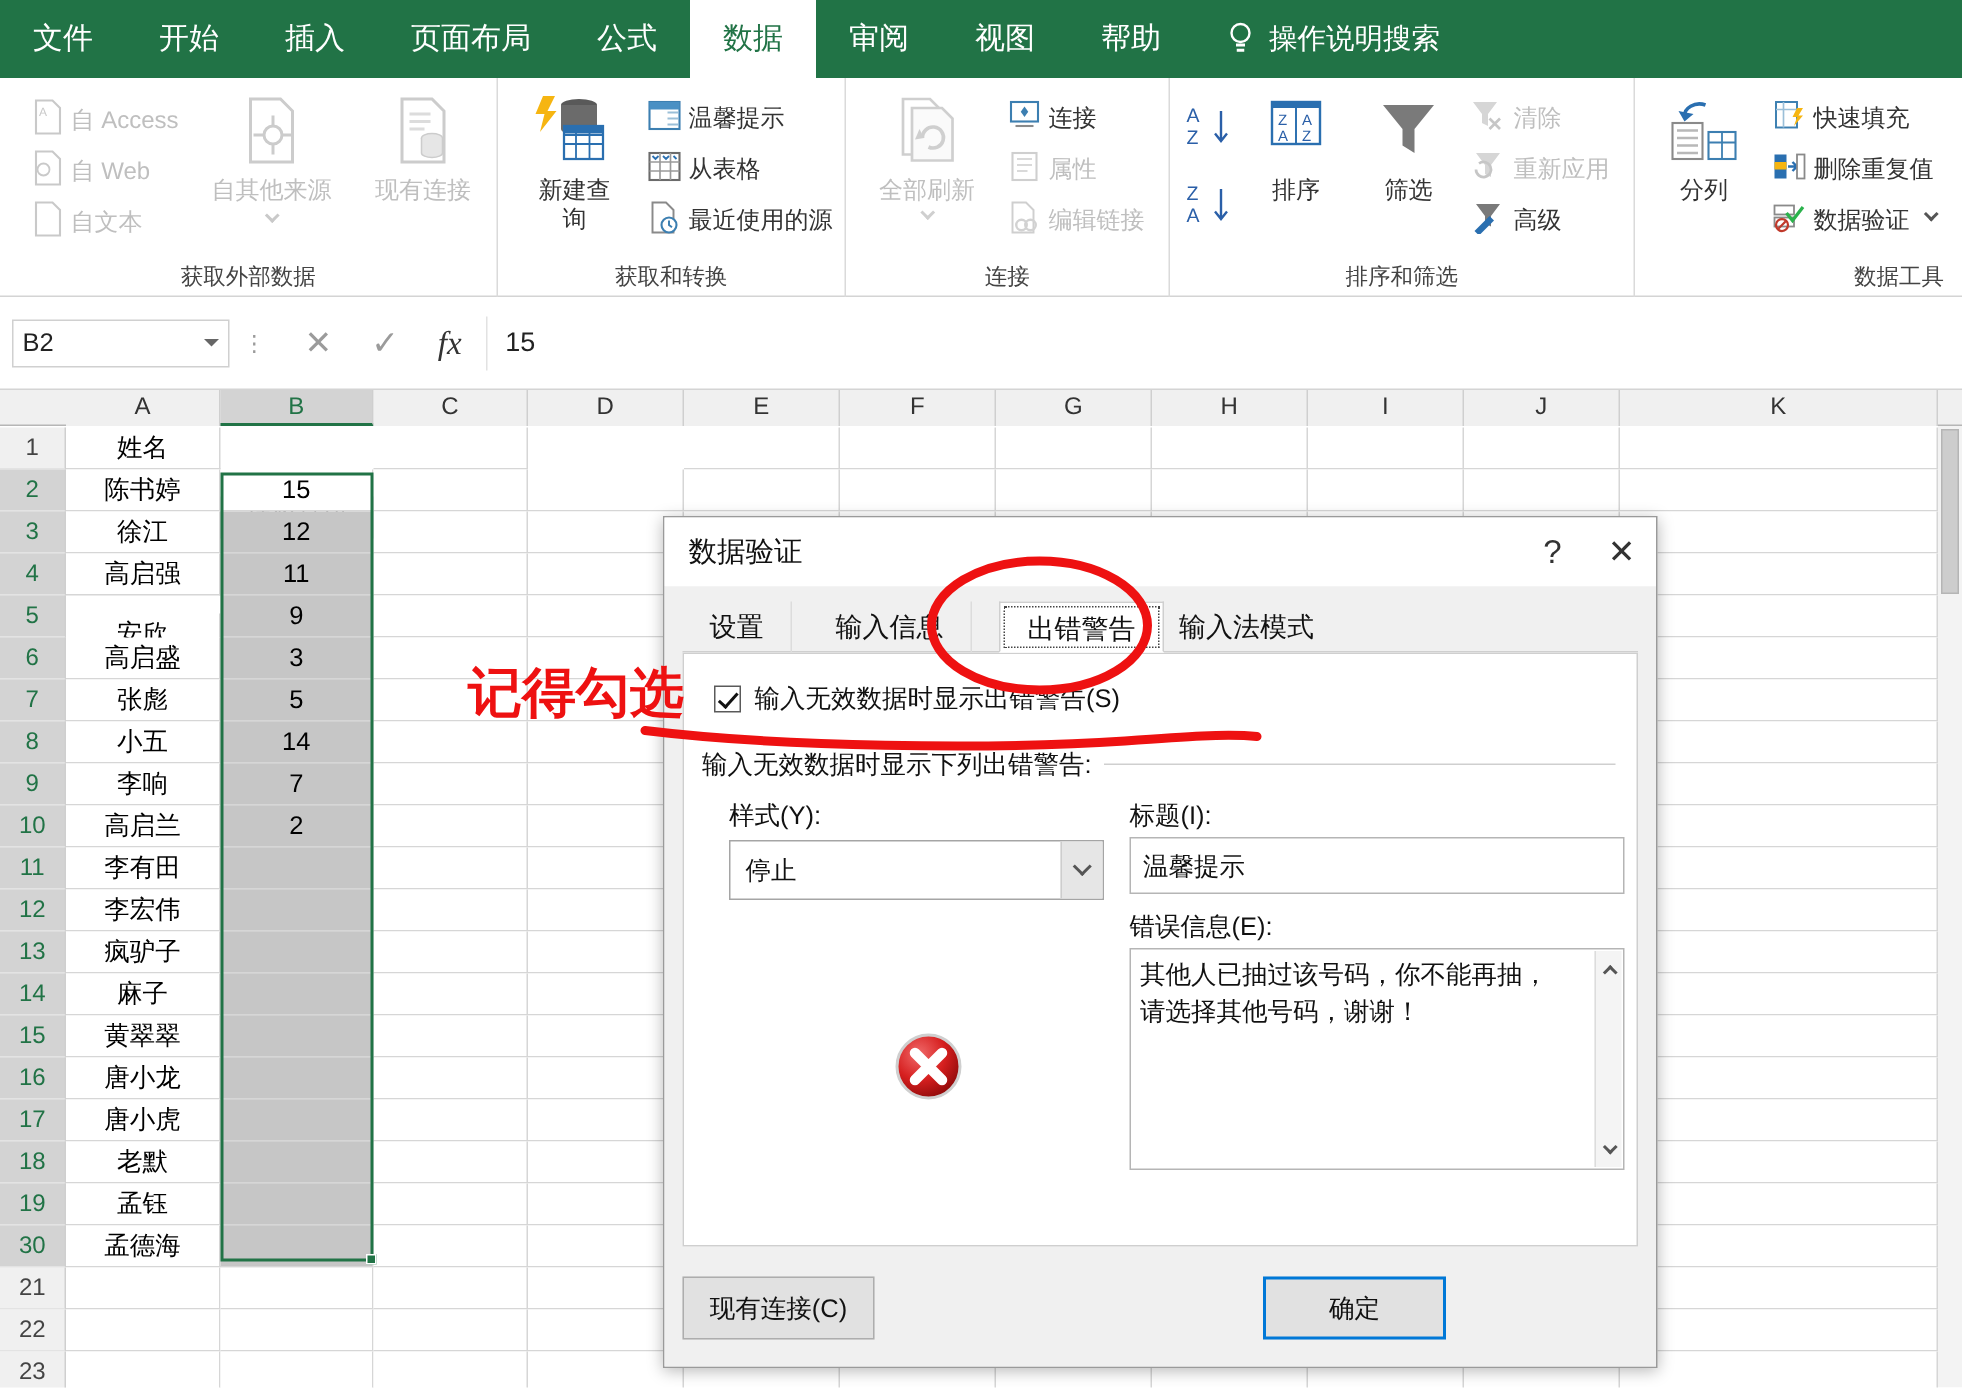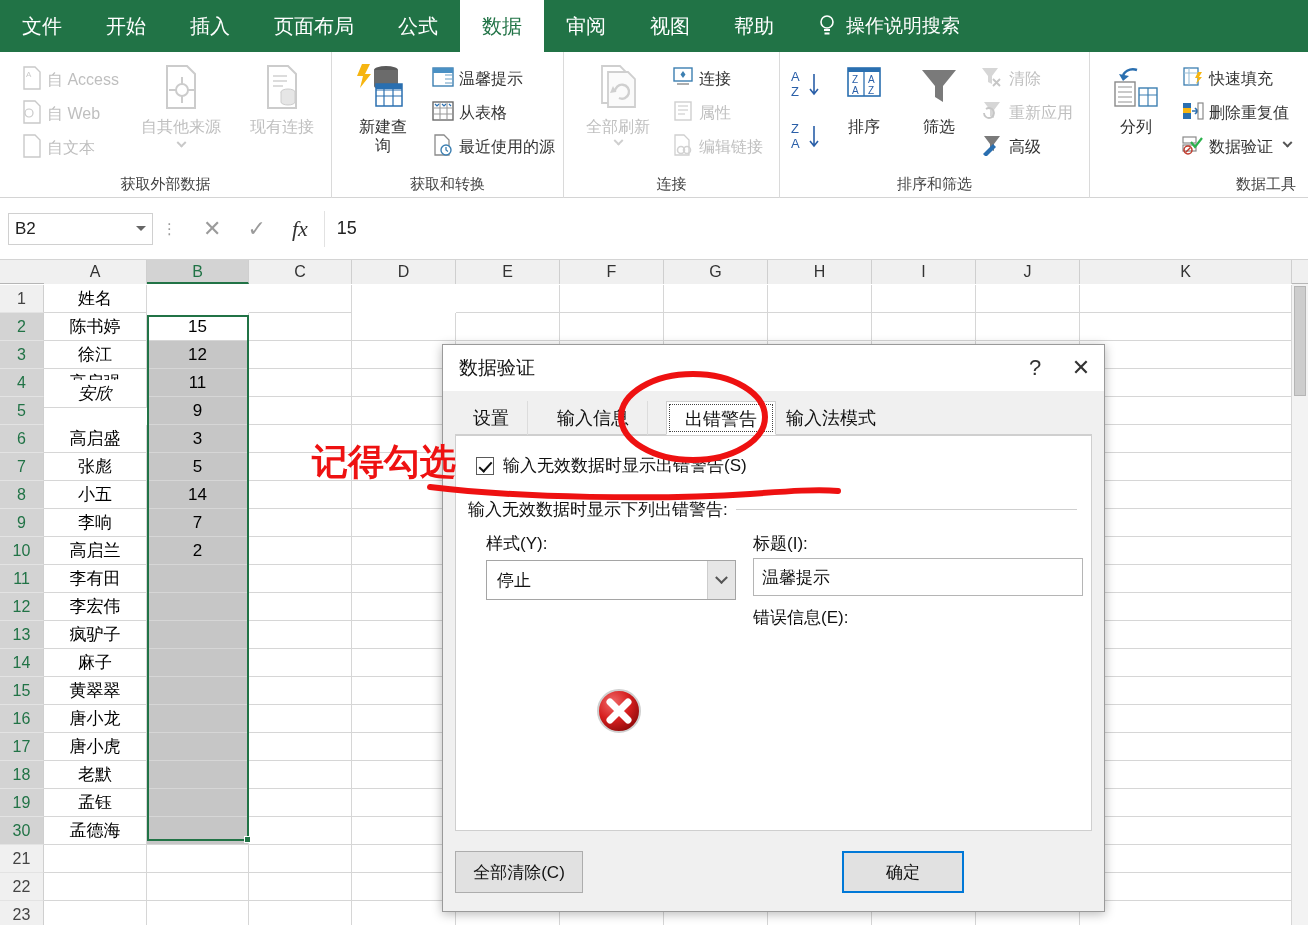--- a/index.html
+++ b/index.html
@@ -641,21 +641,21 @@
         <div class="cell selfill" style="left: 147px; top: 109px; width: 102px; height: 28px;">11</div>
         <div class="cell" style="left: 249px; top: 109px; width: 103px; height: 28px;"></div>
         <div class="cell" style="left: 352px; top: 109px; width: 104px; height: 28px;"></div>
         <div class="cell" style="left: 456px; top: 109px; width: 104px; height: 28px;"></div>
         <div class="cell" style="left: 560px; top: 109px; width: 104px; height: 28px;"></div>
         <div class="cell" style="left: 664px; top: 109px; width: 104px; height: 28px;"></div>
         <div class="cell" style="left: 768px; top: 109px; width: 104px; height: 28px;"></div>
         <div class="cell" style="left: 872px; top: 109px; width: 104px; height: 28px;"></div>
         <div class="cell" style="left: 976px; top: 109px; width: 104px; height: 28px;"></div>
         <div class="cell" style="left: 1080px; top: 109px; width: 212px; height: 28px;"></div>
-        <div class="cell" style="left: 44px; top: 120px; width: 103px; height: 28px; font-style: italic;">安欣</div>
+        <div class="cell" style="left: 44px; top: 149px; width: 103px; height: 28px;">安欣</div>
         <div class="cell selfill" style="left: 147px; top: 137px; width: 102px; height: 28px;">9</div>
         <div class="cell" style="left: 249px; top: 137px; width: 103px; height: 28px;"></div>
         <div class="cell" style="left: 352px; top: 137px; width: 104px; height: 28px;"></div>
         <div class="cell" style="left: 456px; top: 137px; width: 104px; height: 28px;"></div>
         <div class="cell" style="left: 560px; top: 137px; width: 104px; height: 28px;"></div>
         <div class="cell" style="left: 664px; top: 137px; width: 104px; height: 28px;"></div>
         <div class="cell" style="left: 768px; top: 137px; width: 104px; height: 28px;"></div>
         <div class="cell" style="left: 872px; top: 137px; width: 104px; height: 28px;"></div>
         <div class="cell" style="left: 976px; top: 137px; width: 104px; height: 28px;"></div>
         <div class="cell" style="left: 1080px; top: 137px; width: 212px; height: 28px;"></div>
@@ -902,38 +902,49 @@
               <span class="chev"></span>
             </span>
         </div>
 
         <div class="fld-label" style="left:297px; top:96px;">标题(I):</div>
         <div class="textinput" style="left:297px; top:122px; width:330px; height:38px;">
           <span>温馨提示</span>
         </div>
 
         <div class="fld-label" style="left:297px; top:170px;">错误信息(E):</div>
+        <div class="textarea" style="left:297px; top:196px; width:330px; height:148px;">
+          <span style="display:block; width:282px;">其他人已抽过该号码，你不能再抽，请选择其他号码，谢谢！</span>
+          <span class="ta-scroll">
+            <span class="ar t">
+                <span class="chev up"></span>
+              </span>
+            <span class="ar b">
+                <span class="chev"></span>
+              </span>
+          </span>
+        </div>
 
         <span class="erricon" style="left:140px; top:252px;">
           <svg width="46" height="46" viewBox="0 0 46 46">
             <defs>
               <radialGradient id="rg" cx="35%" cy="30%" r="75%">
                 <stop offset="0%" stop-color="#f06a6a"></stop>
                 <stop offset="55%" stop-color="#d61f1f"></stop>
                 <stop offset="100%" stop-color="#8e0a0a"></stop>
               </radialGradient>
             </defs>
             <circle cx="23" cy="23" r="21" fill="url(#rg)" stroke="#cfcfcf" stroke-width="2"></circle>
             <path d="M14 14 L32 32 M32 14 L14 32" stroke="#ffffff" stroke-width="7" stroke-linecap="round"></path>
           </svg>
         </span>
       </div>
 
       <div class="dlg-buttons">
-        <div class="dbtn" style="left:0; width:128px;">全部清除(C)</div>
+        <div class="dbtn" style="left:0; width:128px;">现有连接(C)</div>
         <div class="dbtn primary" style="left:387px; width:122px;">确定</div>
       </div>
     </div>
   </div>
 
   <div class="annot-text" style="left:312px; top:438px;">记得勾选</div>
 
   <svg class="annot-svg">
     <ellipse cx="693" cy="417" rx="72" ry="43" fill="none" stroke="#ee1111" stroke-width="6"></ellipse>
     <path d="M430 487 C 520 498, 660 500, 750 494 C 790 491, 818 489, 838 491" fill="none" stroke="#ee1111" stroke-width="6" stroke-linecap="round"></path>

